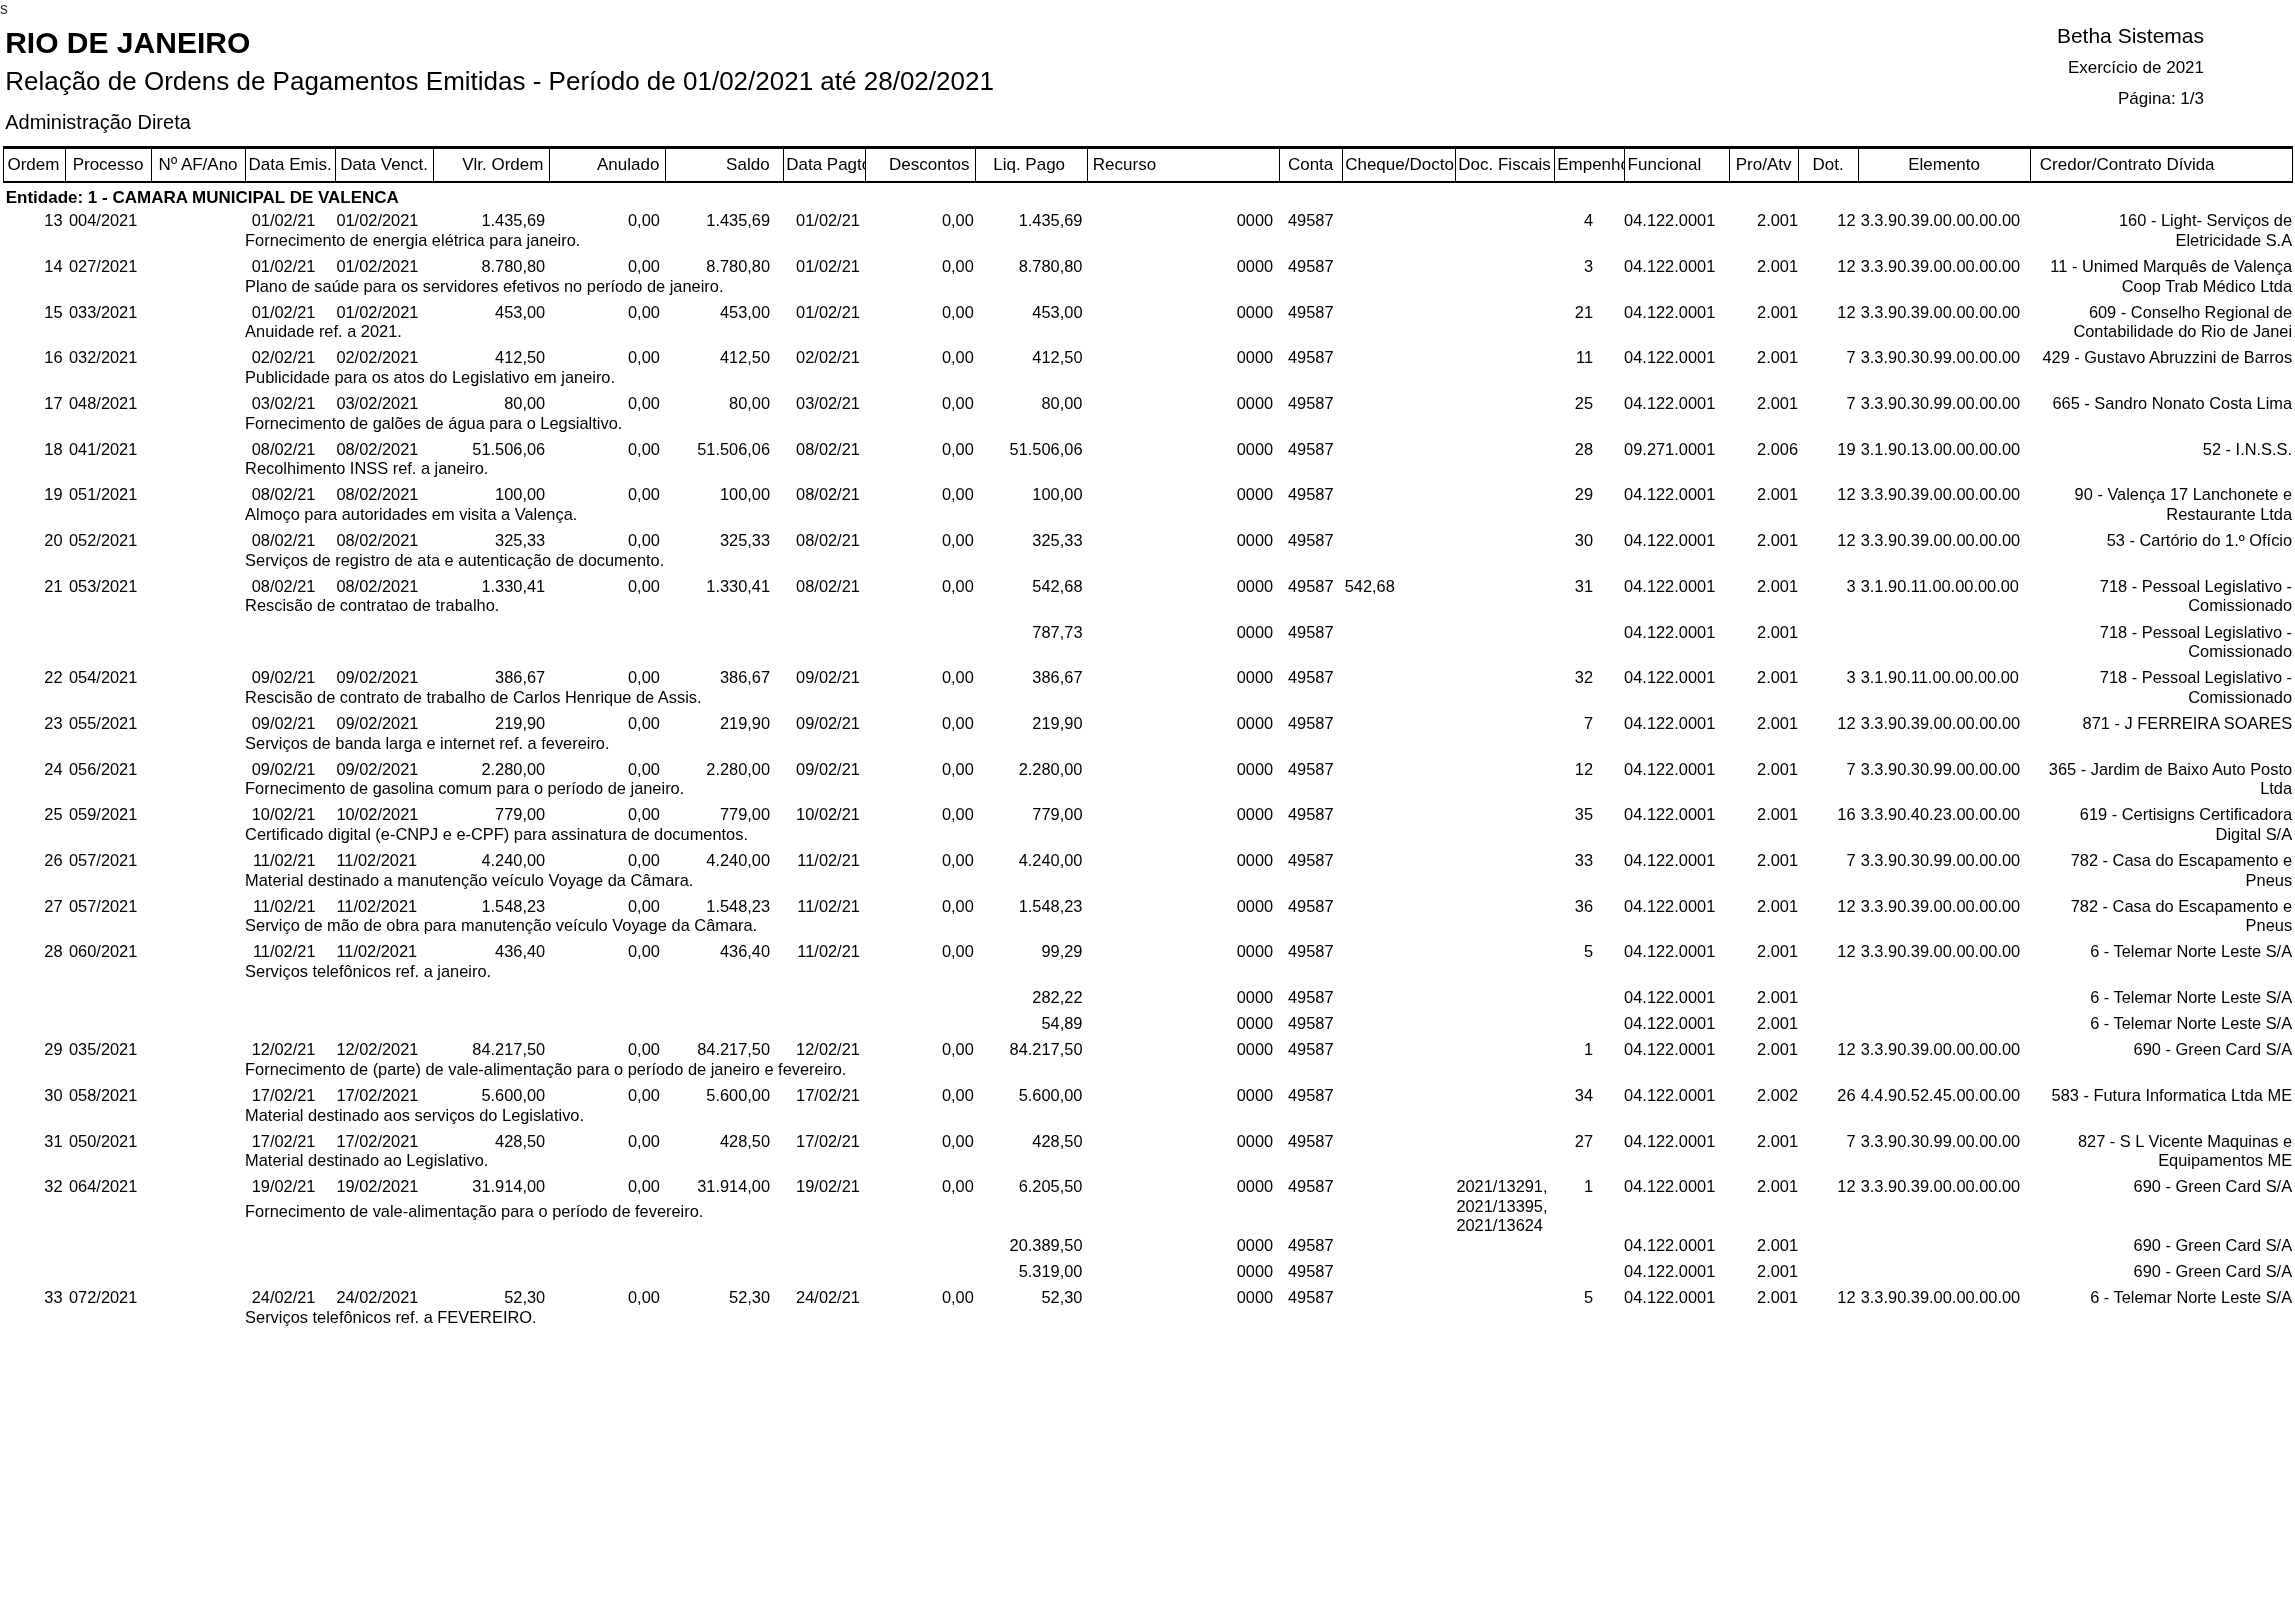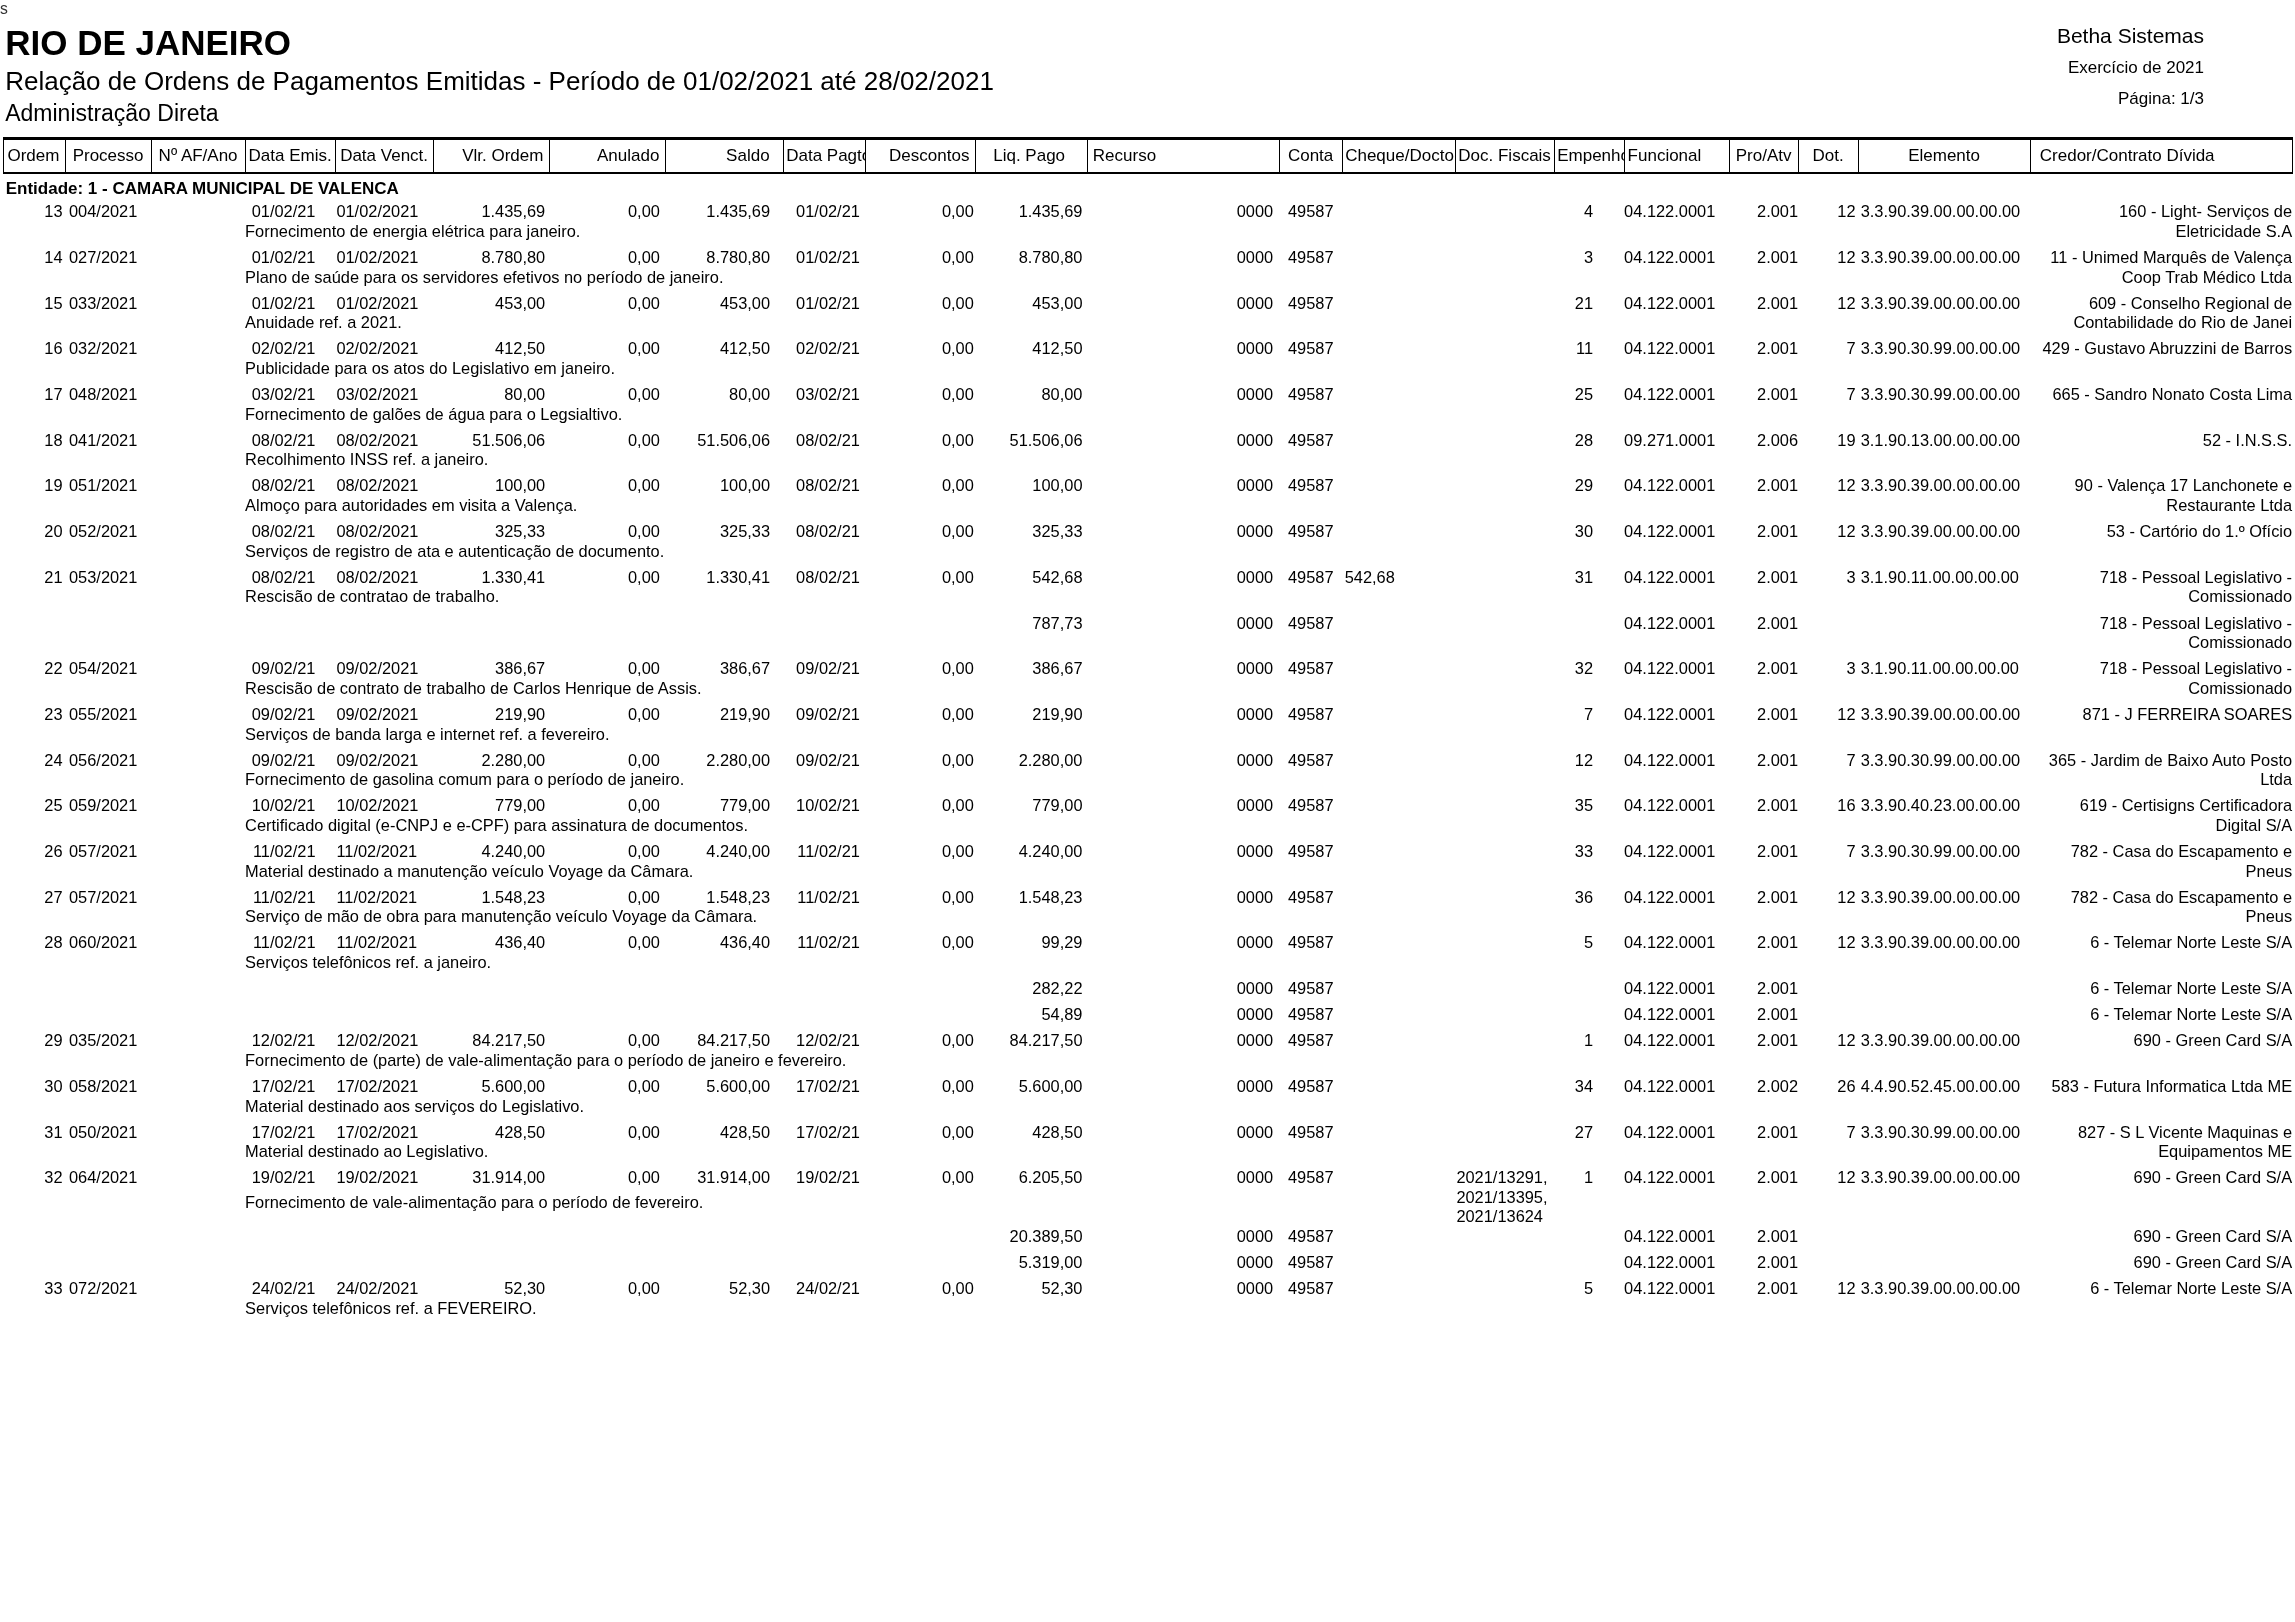--- a/index.html
+++ b/index.html
@@ -2,24 +2,24 @@
 <html style="font-size:10.5px"><head>
 <meta charset="utf-8">
 <style>
   html,body{margin:0;padding:0;}
   body{
     width:2295px;height:1622px;overflow:hidden;background:#fff;color:#000;
     font-family:"Liberation Sans","DejaVu Sans",sans-serif;position:relative;
   }
   .artifact{position:absolute;top:0px;left:0px;font-size:15.7px;color:#333;}
   .page-header{position:relative;padding:27.5px 0 0 5.2px;}
-  .ph-region,.ph-org{font-size:35px;font-weight:bold;line-height:30px;}
+  .ph-region,.ph-org{font-size:30px;font-weight:bold;line-height:30px;}
   .ph-org{margin-top:10.5px;}
   .ph-title{font-size:26px;line-height:25px;margin-top:11px;}
-  .ph-admin{font-size:23px;line-height:25px;margin-top:7px;}
+  .ph-admin{font-size:20px;line-height:25px;margin-top:16px;}
   .header-right{position:absolute;top:23.6px;right:91px;text-align:right;}
   .hr-system{font-size:21px;line-height:23.6px;}
   .hr-exercise{font-size:17px;line-height:19.6px;margin-top:10.5px;}
   .hr-page{font-size:17px;line-height:19.6px;margin-top:11.8px;}
 
   table.report{
     border-collapse:collapse;table-layout:fixed;width:2287px;margin:11.8px 0 0 2.6px;
   }
   thead th{
     font-weight:normal;font-size:17px;line-height:19.6px;vertical-align:middle;

